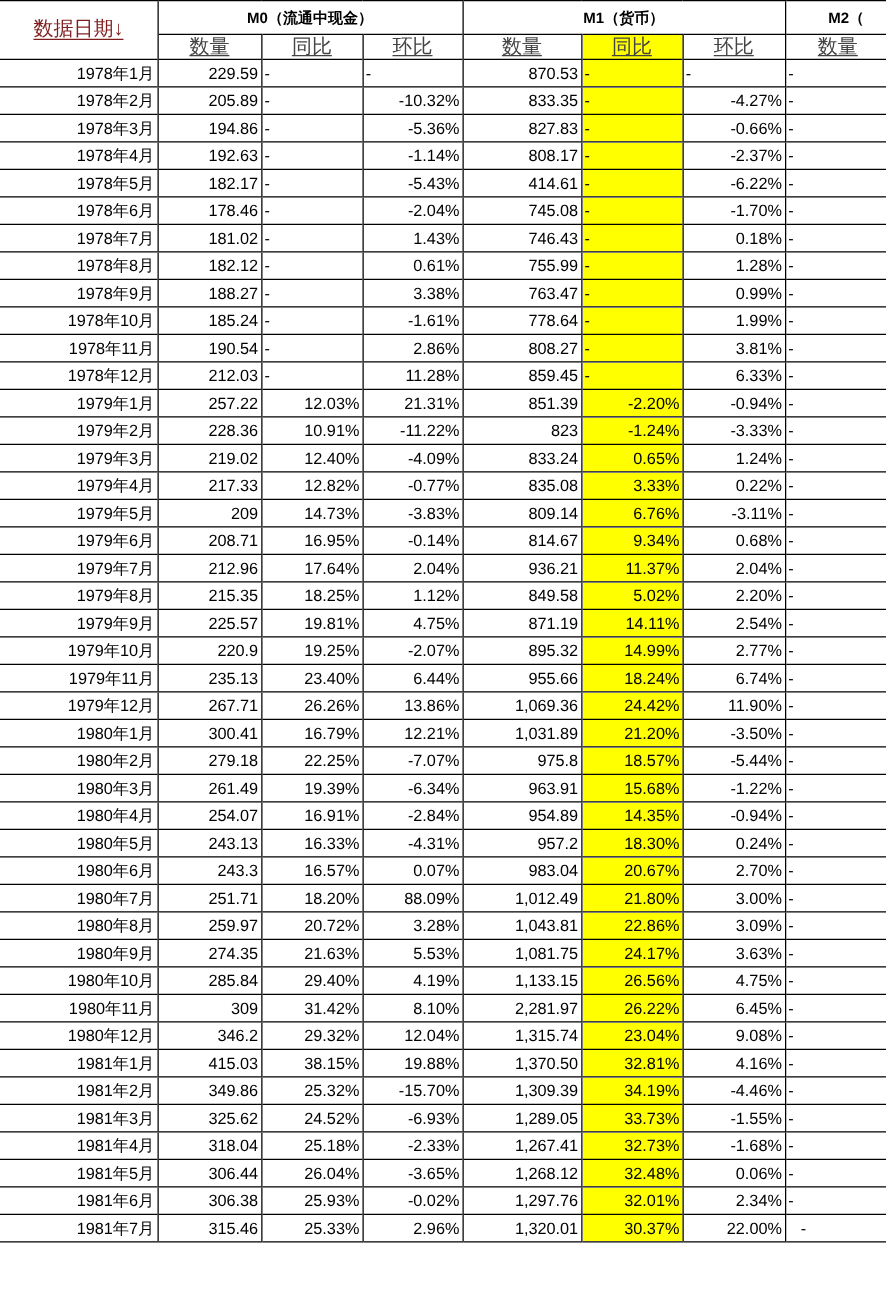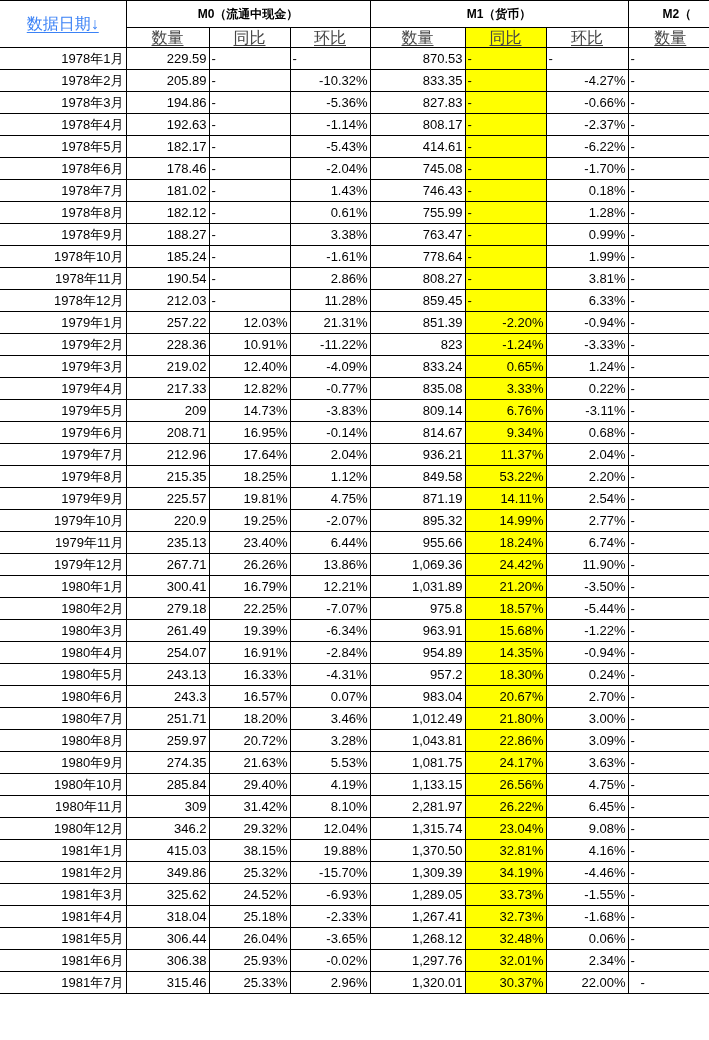--- a/index.html
+++ b/index.html
@@ -10,21 +10,21 @@
     col.c1 { width: 83px; }
     col.c2 { width: 81px; }
     col.c3 { width: 80px; }
     col.c4 { width: 95px; }
     col.c5 { width: 81px; }
     col.c6 { width: 82px; }
     col.c7 { width: 84px; }
     .h1 th { height: 26px; line-height: 26px; font-size: 12px; font-weight: bold; text-align: center; border-top: 1px solid #000; }
     .h2 th { height: 19px; line-height: 19px; font-size: 16px; font-weight: normal; color: #444; }
     .h2 th span { text-decoration: underline; text-underline-offset: 2px; }
-    .date-head { font-size: 16px !important; font-weight: normal !important; color: #3b82f6; vertical-align: middle; }
+    .date-head { font-size: 16px !important; font-weight: normal !important; color: #7f1d1d; vertical-align: middle; }
     .date-head span { text-decoration: underline; text-underline-offset: 3px; }
     th.b-left, td.b-left { border-left: 1.5px solid #000; }
     .data td { border-top: 1.5px solid #000; text-align: right; }
     .data td.dash { text-align: left; }
     .data td.yellow { background: #ffff00; }
     .h2 th.yellow { background: #ffff00; }
     .h1 th.m2 { text-align: left; padding-left: 34px; }
     .data:last-child td { border-bottom: 1.5px solid #000; padding-left: 12px; }
     td.bl-thin { border-left: 1px solid #000; }
     .h2 th.bl-thin, .h1 th.bl-thin { border-left: 1px solid #000; }
@@ -251,21 +251,21 @@
         <td class="bl-thin yellow">11.37%</td>
         <td class="bl-thin">2.04%</td>
         <td class="b-left dash">-</td>
       </tr>
       <tr class="data">
         <td class="">1979年8月</td>
         <td class="b-left">215.35</td>
         <td class="bl-thin">18.25%</td>
         <td class="bl-thin">1.12%</td>
         <td class="b-left">849.58</td>
-        <td class="bl-thin yellow">53.22%</td>
+        <td class="bl-thin yellow">5.02%</td>
         <td class="bl-thin">2.20%</td>
         <td class="b-left dash">-</td>
       </tr>
       <tr class="data">
         <td class="">1979年9月</td>
         <td class="b-left">225.57</td>
         <td class="bl-thin">19.81%</td>
         <td class="bl-thin">4.75%</td>
         <td class="b-left">871.19</td>
         <td class="bl-thin yellow">14.11%</td>
@@ -359,21 +359,21 @@
         <td class="bl-thin">0.07%</td>
         <td class="b-left">983.04</td>
         <td class="bl-thin yellow">20.67%</td>
         <td class="bl-thin">2.70%</td>
         <td class="b-left dash">-</td>
       </tr>
       <tr class="data">
         <td class="">1980年7月</td>
         <td class="b-left">251.71</td>
         <td class="bl-thin">18.20%</td>
-        <td class="bl-thin">3.46%</td>
+        <td class="bl-thin">88.09%</td>
         <td class="b-left">1,012.49</td>
         <td class="bl-thin yellow">21.80%</td>
         <td class="bl-thin">3.00%</td>
         <td class="b-left dash">-</td>
       </tr>
       <tr class="data">
         <td class="">1980年8月</td>
         <td class="b-left">259.97</td>
         <td class="bl-thin">20.72%</td>
         <td class="bl-thin">3.28%</td>

